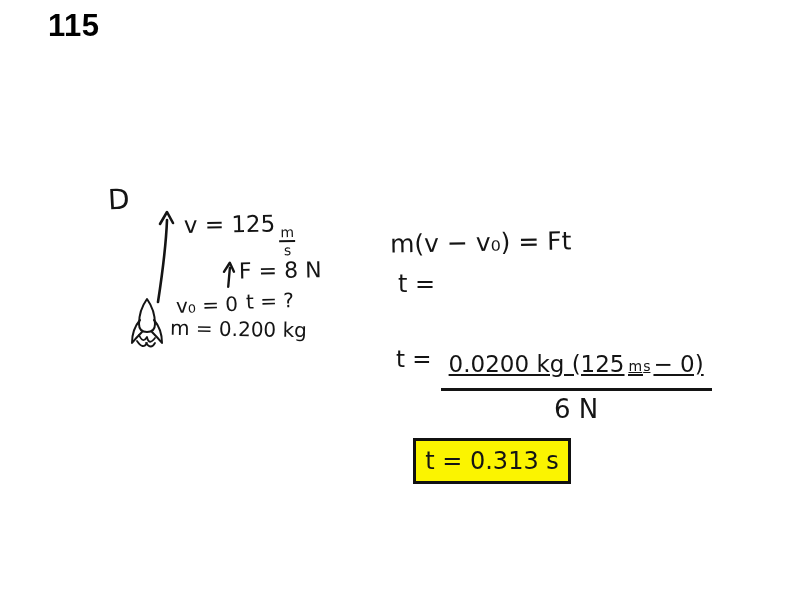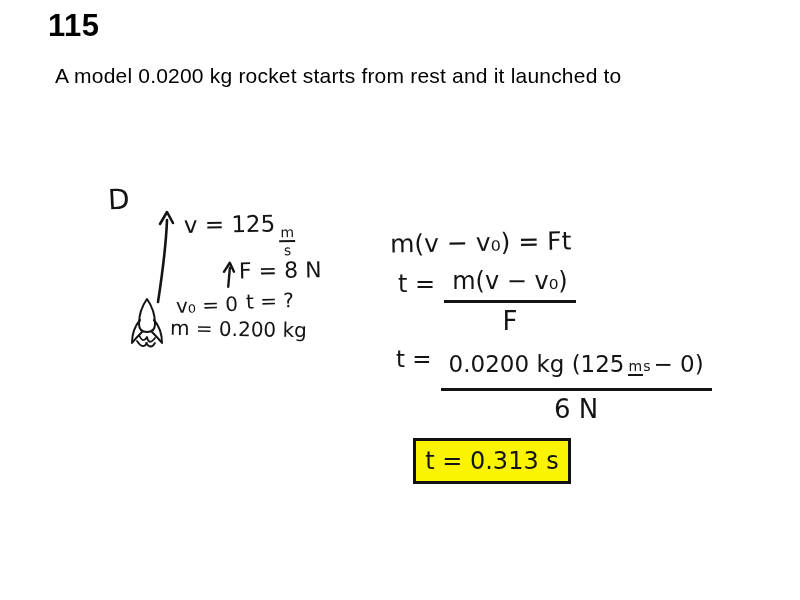--- a/index.html
+++ b/index.html
@@ -83,21 +83,21 @@
     line-height: 1.15;
   }
   .bigfrac .bnum {
     border-bottom: 3px solid #141414;
     padding: 0 8px 4px;
     display: inline-flex;
     align-items: center;
   }
   .bigfrac .bden { padding-top: 4px; font-size: 26px; }
   .eq3 .bnum .frac { vertical-align: -4px; margin: 8px 3px; }
-  .eq3 .bnum span { display: inline-block; }
+  .eq3 .bnum span { display: inline-block; text-decoration: underline; }
 
   
   .answer-box {
     position: absolute;
     left: 413px; top: 438px;
     width: 158px; height: 46px;
     border: 3px solid #111;
     box-sizing: border-box;
     display: flex;
     align-items: center;
@@ -110,21 +110,20 @@
 
   svg path, svg polyline { stroke: #141414; fill: none; stroke-linecap: round; stroke-linejoin: round; }
 </style>
 </head>
 <body>
 
 <div class="page">
 
   <div class="prob-num">115</div>
   <div class="prob-text">
-    <div>A model 0.0200 kg rocket starts from rest and it launched to</div>
   </div>
 
   <div class="hw d-label">D</div>
 
   <svg class="main-arrow" width="30" height="102" viewBox="0 0 30 102">
     <path d="M19,12 C18,38 14,68 10,94" stroke-width="2.6"></path>
     <path d="M12,16 L19,4 L25,15" stroke-width="2.6"></path>
   </svg>
 
   <div class="hw vel">
@@ -151,24 +150,20 @@
     <path d="M14,24 C8,31 6,39 6,47 C10,42 13,39 16,36" stroke-width="2"></path>
     <path d="M28,24 C34,31 36,39 36,47 C32,42 29,39 26,36" stroke-width="2"></path>
     <path d="M13,39 q4,9 8,2 q2,9 8,1" stroke-width="1.8"></path>
     <path d="M11,45 q6,9 10,2 M20,47 q5,7 9,0" stroke-width="1.8"></path>
   </svg>
 
   <div class="hw eq1">m(v − v₀) = Ft</div>
 
   <div class="eqrow eq2">
     <span class="lhs">t =</span>
-    <span class="bigfrac">
-      <span class="bnum">m(v − v₀)</span>
-      <span class="bden">F</span>
-    </span>
   </div>
 
   <div class="eqrow eq3">
     <span class="lhs">t =</span>
     <span class="bigfrac">
       <span class="bnum">
         <span>0.0200 kg (125</span>
           <span class="frac"><span class="num">m</span><span class="den">s</span></span>
           <span>− 0)</span>
       </span>

